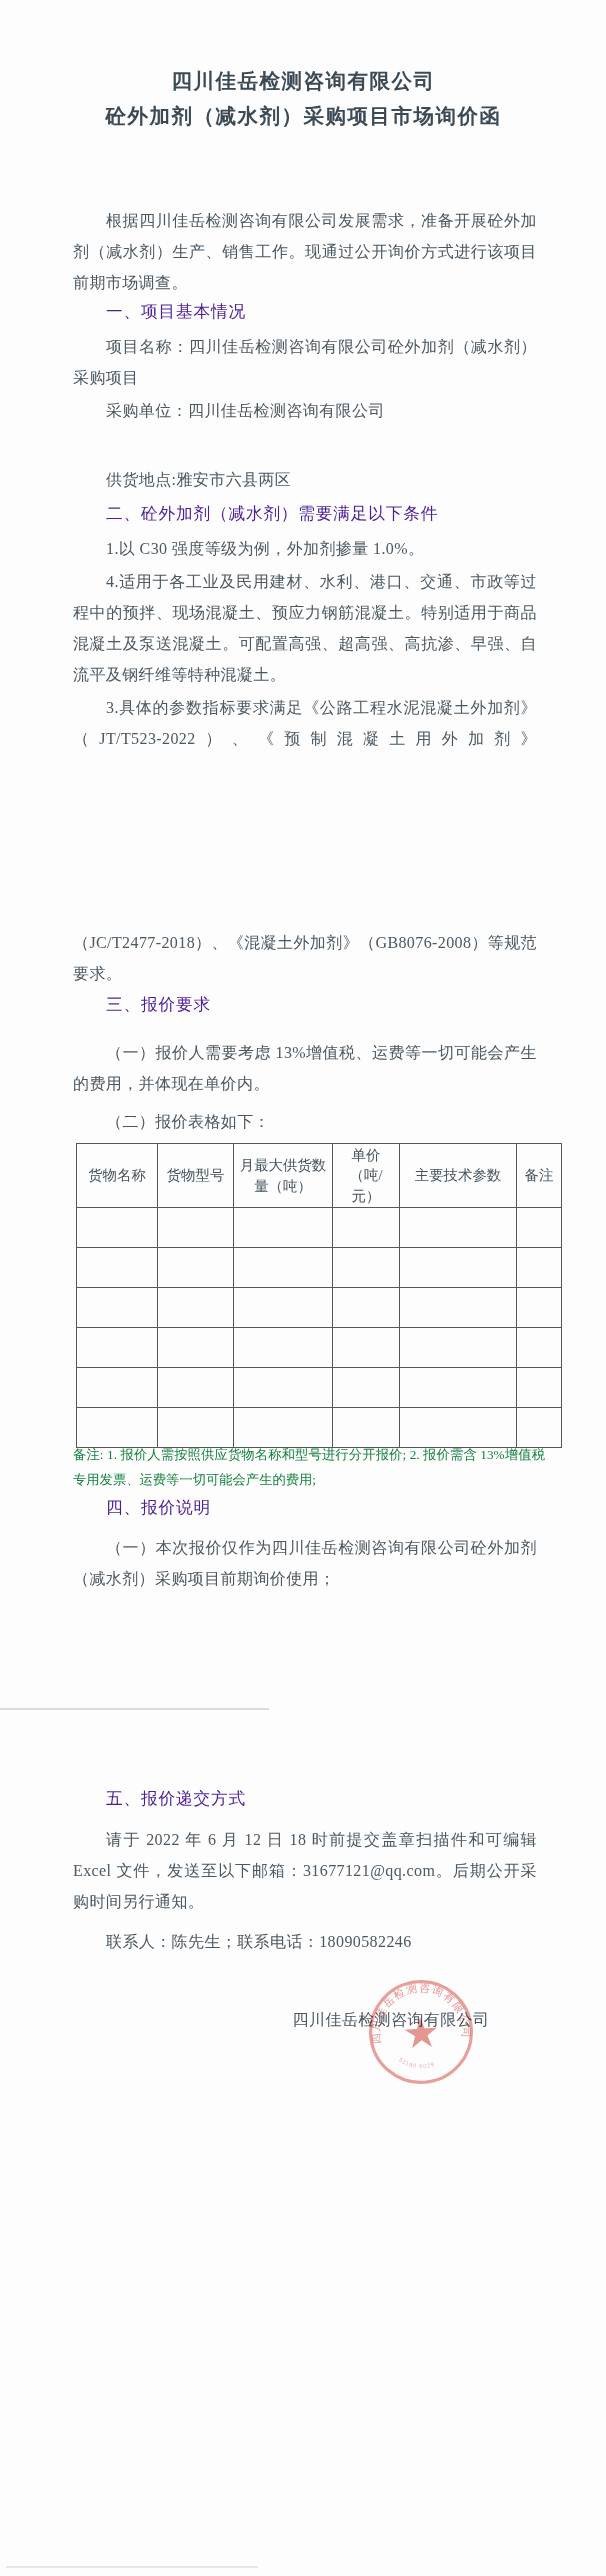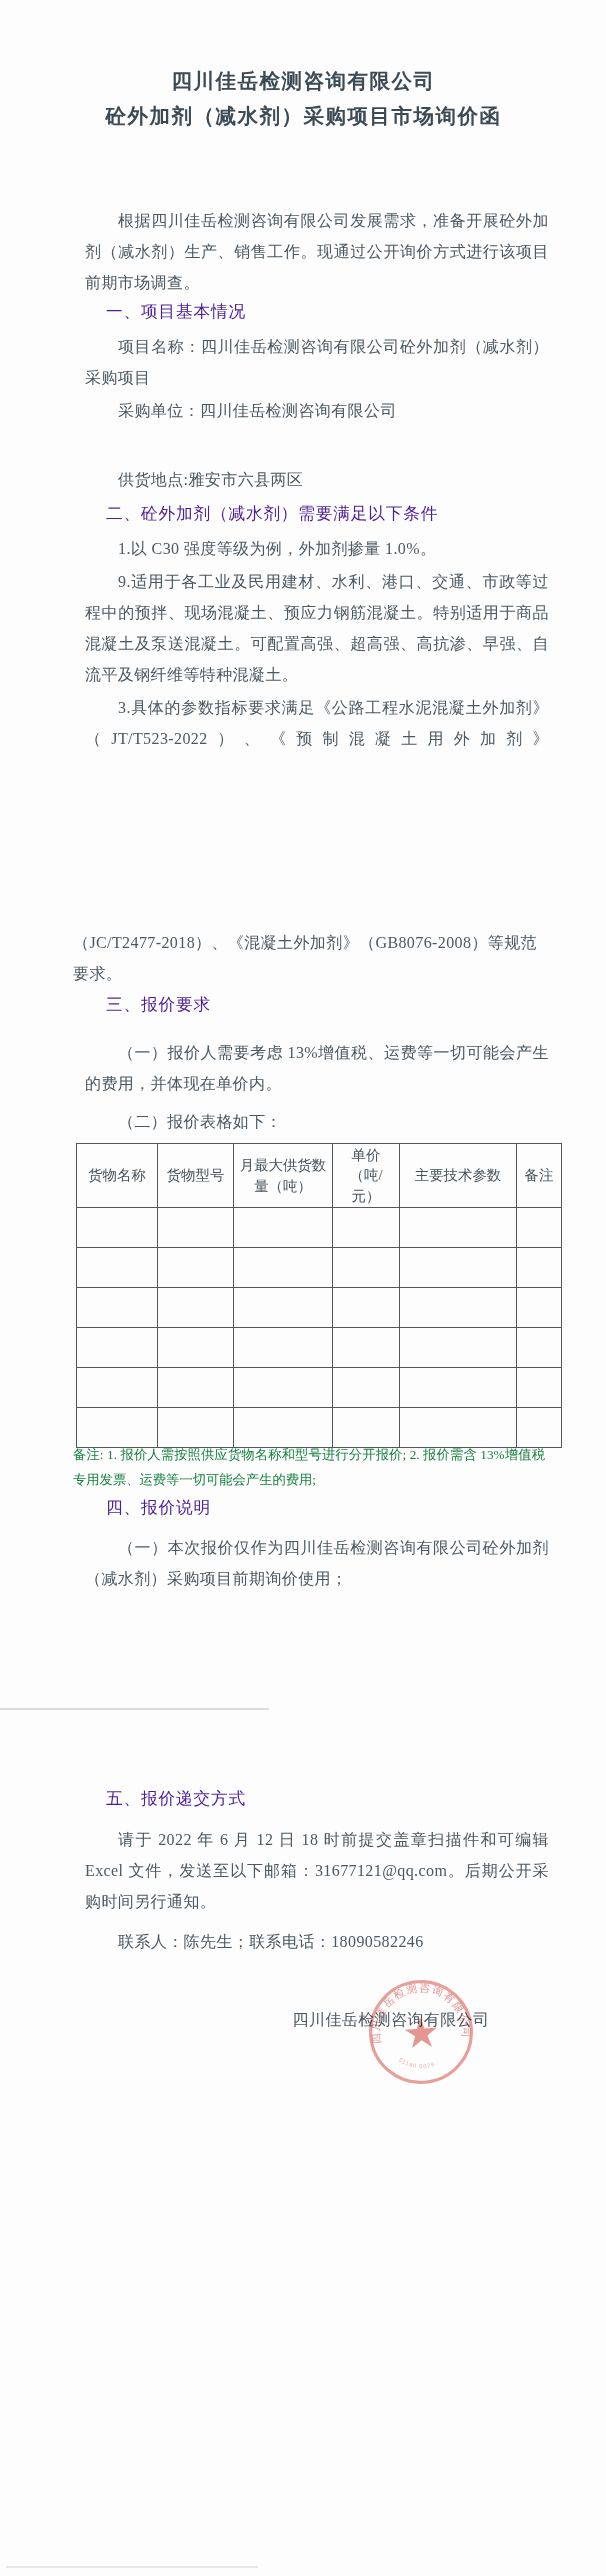--- a/index.html
+++ b/index.html
@@ -25,21 +25,21 @@
     color: #3b4a54;
   }
   .p {
     position: absolute;
     left: 73px; width: 464px;
     font-size: 16px; line-height: 31px;
     text-align: justify;
     letter-spacing: 0.4px;
     color: #4a5861;
   }
-  .p.indent { text-indent: 33px; margin-left: 12px; }
+  .p.indent { text-indent: 33px; }
   .p.stretch-last { text-align-last: justify; }
   .h {
     position: absolute;
     left: 106px;
     font-size: 16.7px; line-height: 23px;
     font-weight: normal;
     letter-spacing: 0.8px;
     color: #4c1d95;
     font-family: "Liberation Sans", "DejaVu Sans", sans-serif;
   }
@@ -104,21 +104,21 @@
 
   <div class="p indent" style="top:205px">根据四川佳岳检测咨询有限公司发展需求，准备开展砼外加剂（减水剂）生产、销售工作。现通过公开询价方式进行该项目前期市场调查。</div>
 
   <div class="h" style="top:300px">一、项目基本情况</div>
   <div class="p indent" style="top:331px">项目名称：四川佳岳检测咨询有限公司砼外加剂（减水剂）采购项目</div>
   <div class="p indent" style="top:395px">采购单位：四川佳岳检测咨询有限公司</div>
   <div class="p indent" style="top:464px">供货地点:雅安市六县两区</div>
 
   <div class="h" style="top:502px">二、砼外加剂（减水剂）需要满足以下条件</div>
   <div class="p indent" style="top:533px">1.以 C30 强度等级为例，外加剂掺量 1.0%。</div>
-  <div class="p indent" style="top:566px">9.适用于各工业及民用建材、水利、港口、交通、市政等过程中的预拌、现场混凝土、预应力钢筋混凝土。特别适用于商品混凝土及泵送混凝土。可配置高强、超高强、高抗渗、早强、自流平及钢纤维等特种混凝土。</div>
+  <div class="p indent" style="top:566px">4.适用于各工业及民用建材、水利、港口、交通、市政等过程中的预拌、现场混凝土、预应力钢筋混凝土。特别适用于商品混凝土及泵送混凝土。可配置高强、超高强、高抗渗、早强、自流平及钢纤维等特种混凝土。</div>
   <div class="p indent stretch-last" style="top:692px">3.具体的参数指标要求满足《公路工程水泥混凝土外加剂》（JT/T523-2022）、《预制混凝土用外加剂》</div>
   <div class="p" style="top:927px">（JC/T2477-2018）、《混凝土外加剂》（GB8076-2008）等规范要求。</div>
 
   <div class="h" style="top:993px">三、报价要求</div>
   <div class="p indent" style="top:1037px">（一）报价人需要考虑 13%增值税、运费等一切可能会产生的费用，并体现在单价内。</div>
   <div class="p indent" style="top:1106px">（二）报价表格如下：</div>
 
   <table id="quote-table">
     <colgroup>
       <col style="width:81px">

